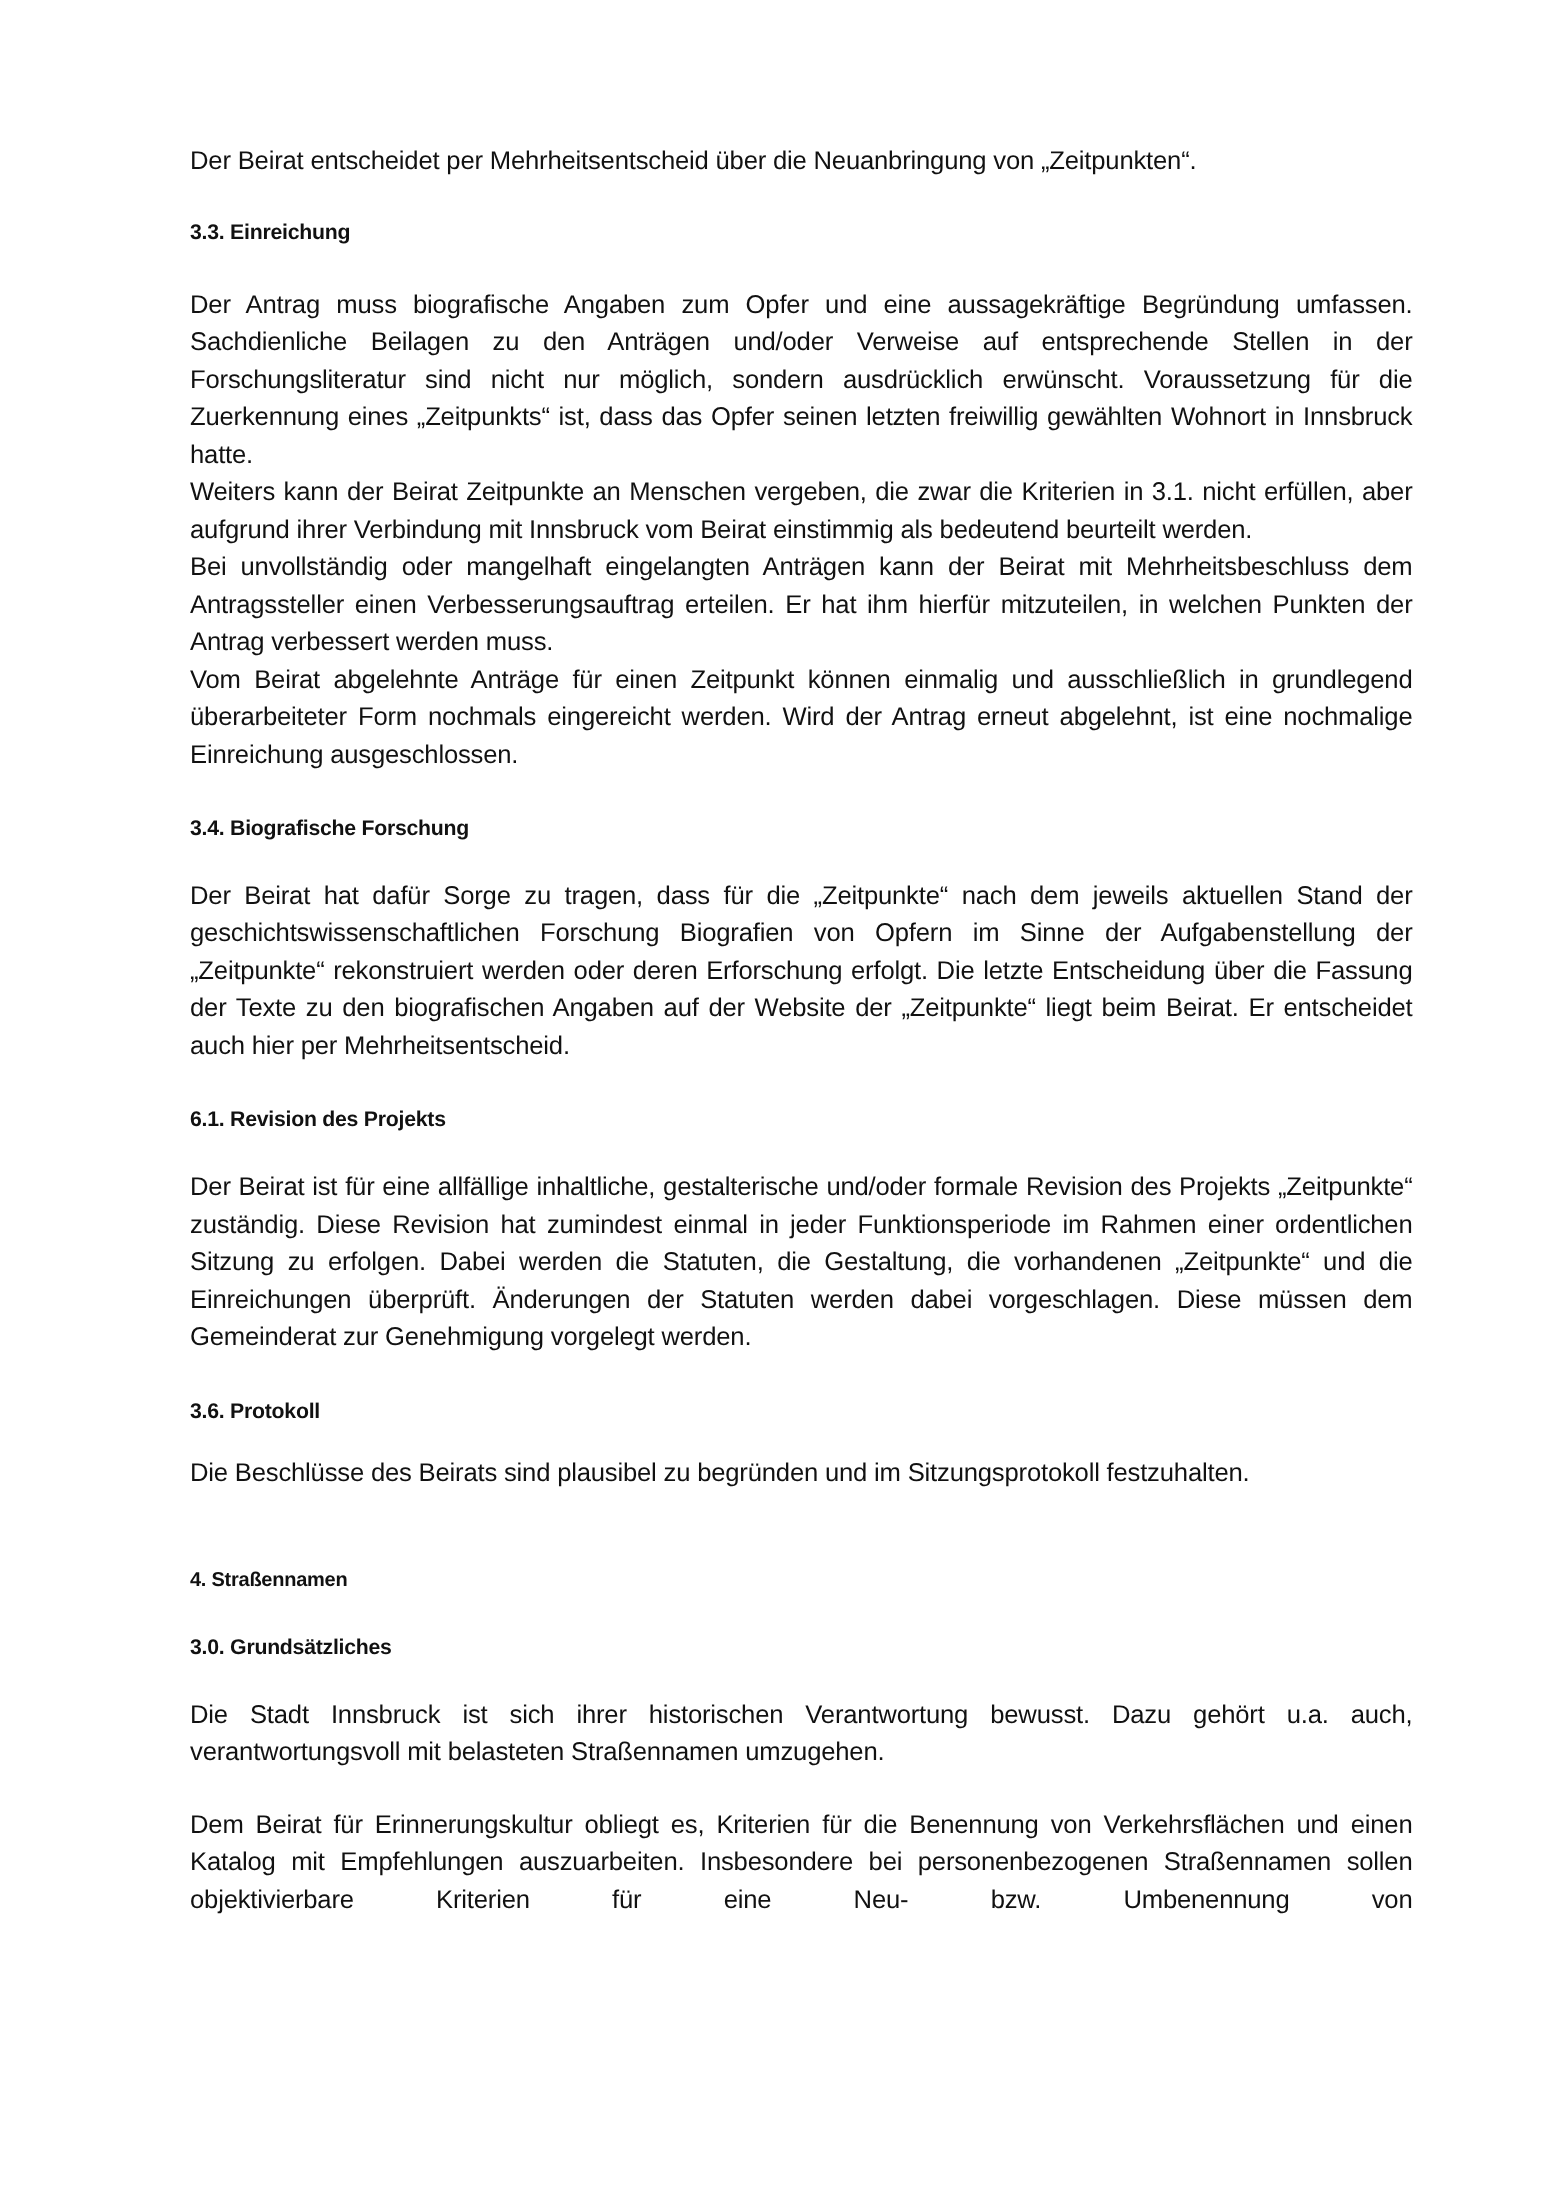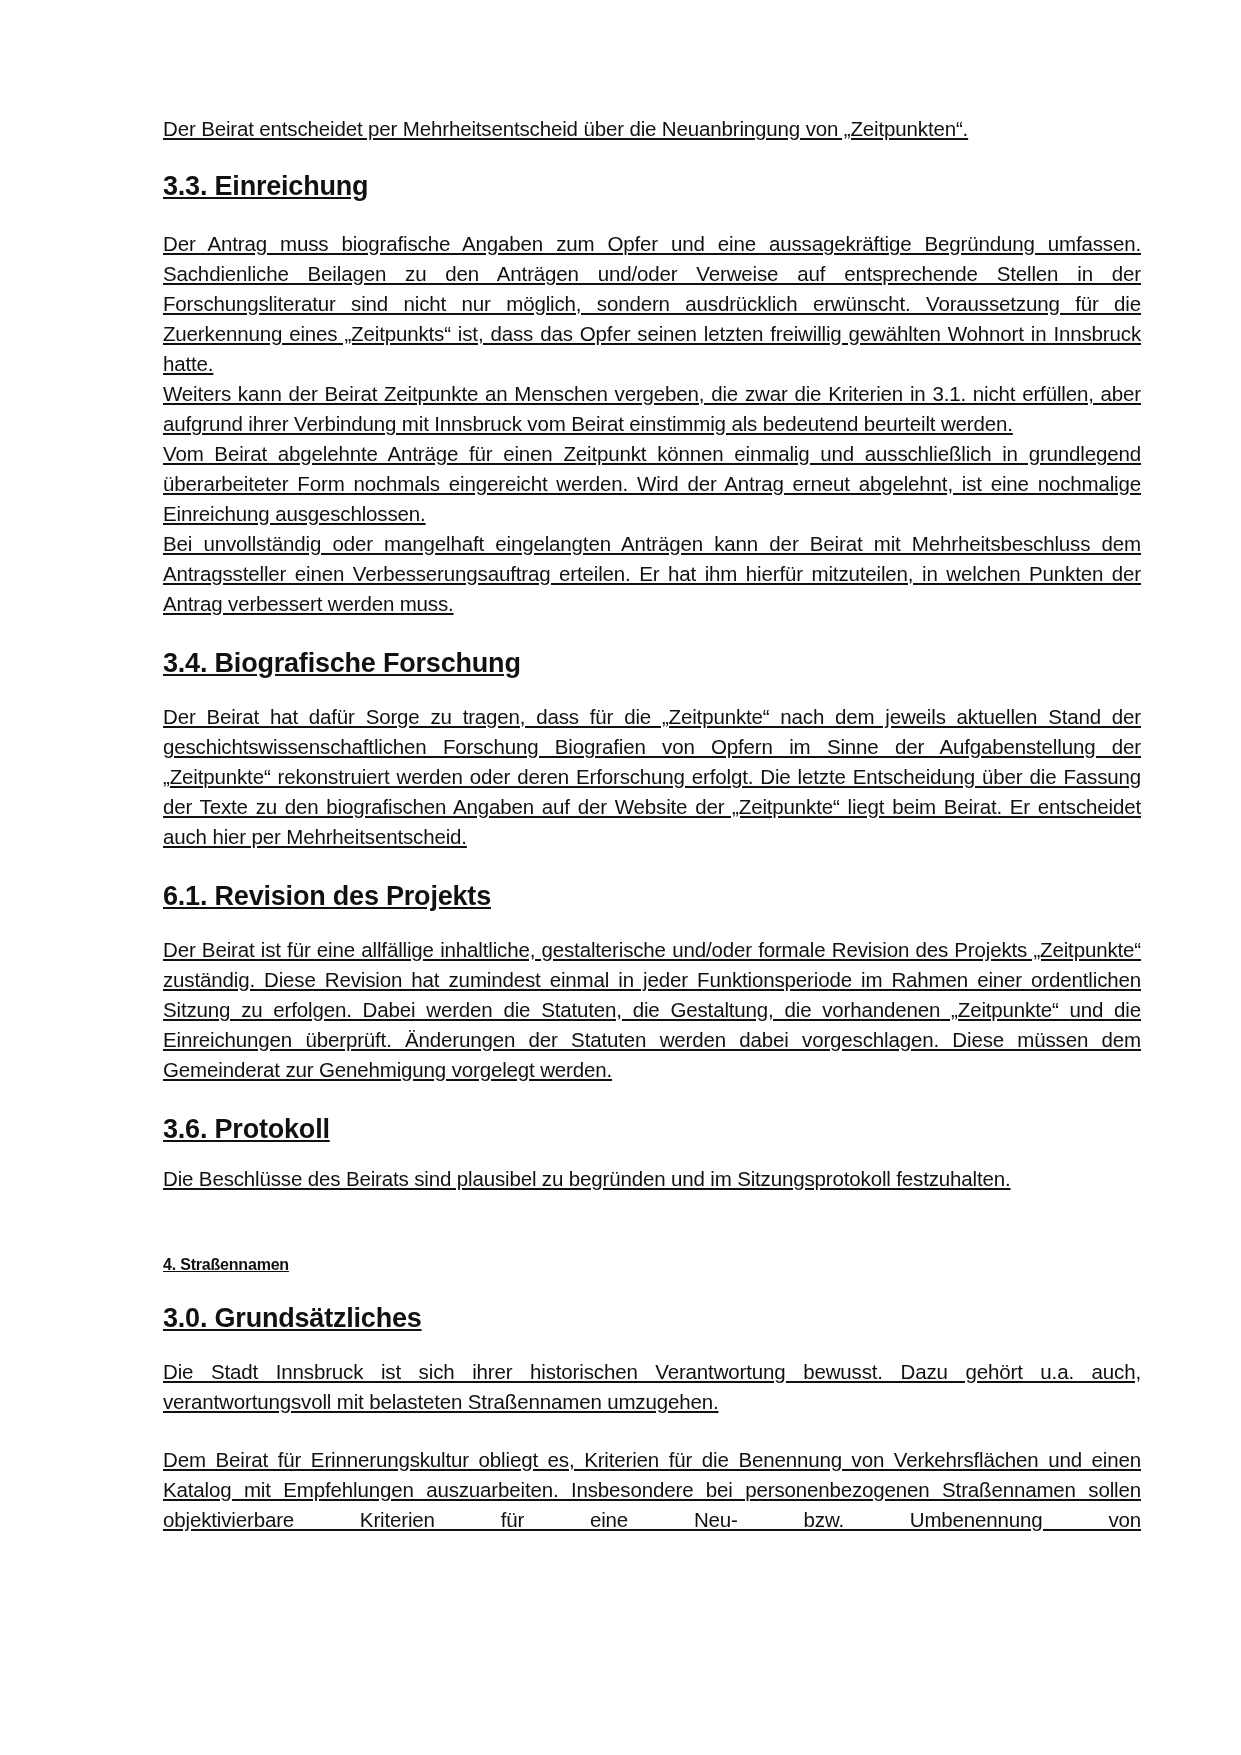--- a/index.html
+++ b/index.html
@@ -10,37 +10,36 @@
     body {
       width: 1241px;
       height: 1755px;
       position: relative;
       overflow: hidden;
       font-family: "Liberation Sans", sans-serif;
       color: #111111;
     }
     .page {
       position: absolute;
-      left: 163px;
+      left: 152px;
       top: 114px;
       width: 978px;
-      text-decoration: underline;
     }
     p {
       margin: 0;
       font-size: 20.5px;
       line-height: 30px;
       text-align: justify;
       letter-spacing: -0.15px;
     }
     p.last-line-left { text-align-last: left; }
     p.justify-all { text-align-last: justify; margin-top: 28px; }
     h3 {
       margin: 0;
-      font-size: 27px;
+      font-size: 17px;
       font-weight: bold;
       line-height: 30px;
       letter-spacing: -0.2px;
     }
     h2 {
       margin: 0;
       font-size: 16px;
       font-weight: bold;
       line-height: 32px;
       letter-spacing: -0.2px;
@@ -49,22 +48,22 @@
 </head>
 <body>
 
 <div class="page">
 
   <p class="last-line-left">Der Beirat entscheidet per Mehrheitsentscheid über die Neuanbringung von „Zeitpunkten“.</p>
 
   <h3 style="margin-top:27px;">3.3. Einreichung</h3>
   <p style="margin-top:28px;">Der Antrag muss biografische Angaben zum Opfer und eine aussagekräftige Begründung umfassen. Sachdienliche Beilagen zu den Anträgen und/oder Verweise auf entsprechende Stellen in der Forschungsliteratur sind nicht nur möglich, sondern ausdrücklich erwünscht. Voraussetzung für die Zuerkennung eines „Zeitpunkts“ ist, dass das Opfer seinen letzten freiwillig gewählten Wohnort in Innsbruck hatte.</p>
   <p>Weiters kann der Beirat Zeitpunkte an Menschen vergeben, die zwar die Kriterien in 3.1. nicht erfüllen, aber aufgrund ihrer Verbindung mit Innsbruck vom Beirat einstimmig als bedeutend beurteilt werden.</p>
+  <p>Bei unvollständig oder mangelhaft eingelangten Anträgen kann der Beirat mit Mehrheitsbeschluss dem Antragssteller einen Verbesserungsauftrag erteilen. Er hat ihm hierfür mitzuteilen, in welchen Punkten der Antrag verbessert werden muss.</p>
   <p>Vom Beirat abgelehnte Anträge für einen Zeitpunkt können einmalig und ausschließlich in grundlegend überarbeiteter Form nochmals eingereicht werden. Wird der Antrag erneut abgelehnt, ist eine nochmalige Einreichung ausgeschlossen.</p>
-  <p>Bei unvollständig oder mangelhaft eingelangten Anträgen kann der Beirat mit Mehrheitsbeschluss dem Antragssteller einen Verbesserungsauftrag erteilen. Er hat ihm hierfür mitzuteilen, in welchen Punkten der Antrag verbessert werden muss.</p>
 
   <h3 style="margin-top:29px;">3.4. Biografische Forschung</h3>
   <p style="margin-top:24px;">Der Beirat hat dafür Sorge zu tragen, dass für die „Zeitpunkte“ nach dem jeweils aktuellen Stand der geschichtswissenschaftlichen Forschung Biografien von Opfern im Sinne der Aufgabenstellung der „Zeitpunkte“ rekonstruiert werden oder deren Erforschung erfolgt. Die letzte Entscheidung über die Fassung der Texte zu den biografischen Angaben auf der Website der „Zeitpunkte“ liegt beim Beirat. Er entscheidet auch hier per Mehrheitsentscheid.</p>
 
   <h3 style="margin-top:29px;">6.1. Revision des Projekts</h3>
   <p style="margin-top:24px;">Der Beirat ist für eine allfällige inhaltliche, gestalterische und/oder formale Revision des Projekts „Zeitpunkte“ zuständig. Diese Revision hat zumindest einmal in jeder Funktionsperiode im Rahmen einer ordentlichen Sitzung zu erfolgen. Dabei werden die Statuten, die Gestaltung, die vorhandenen „Zeitpunkte“ und die Einreichungen überprüft. Änderungen der Statuten werden dabei vorgeschlagen. Diese müssen dem Gemeinderat zur Genehmigung vorgelegt werden.</p>
 
   <h3 style="margin-top:29px;">3.6. Protokoll</h3>
   <p style="margin-top:20px;">Die Beschlüsse des Beirats sind plausibel zu begründen und im Sitzungsprotokoll festzuhalten.</p>
 

